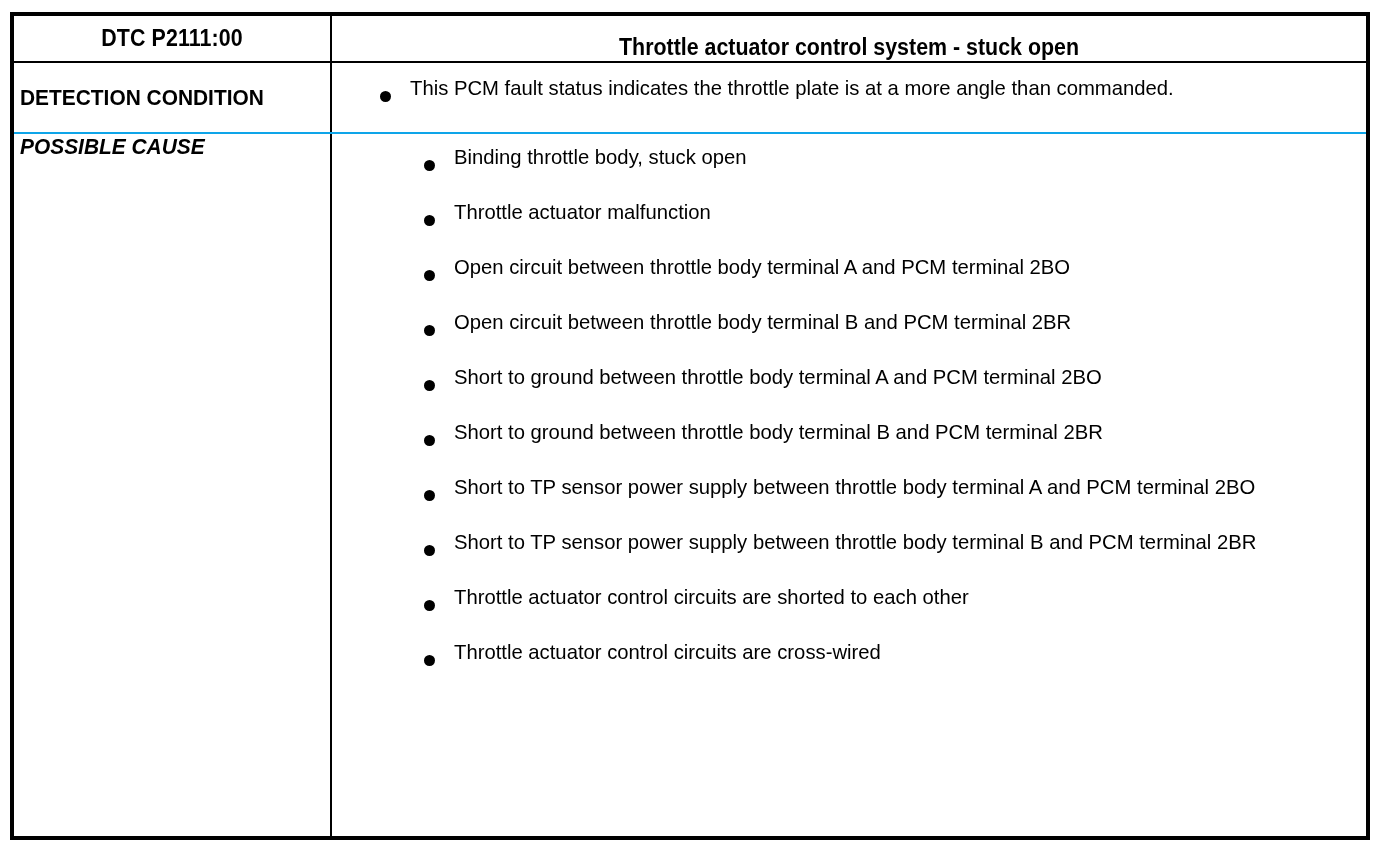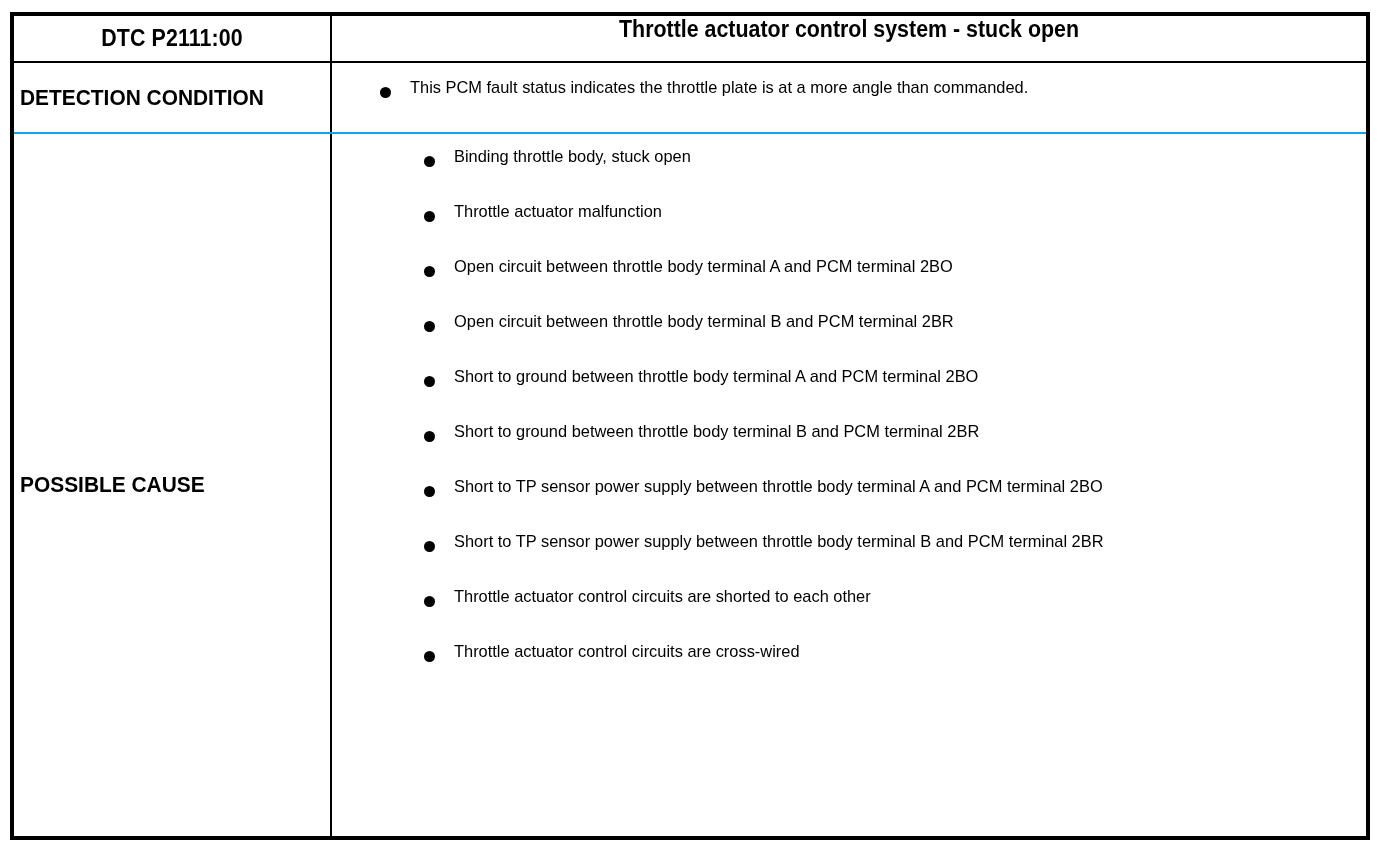--- a/index.html
+++ b/index.html
@@ -90,57 +90,57 @@
   .hdr-title {
     width: 100%;
     text-align: center;
     font-size: 23px;
     font-weight: bold;
     align-self: center;
     transform: scaleX(0.93);
   }
 
   .row-header .cell-body {
-    justify-content: flex-start;
+    justify-content: flex-end;
   }
 
   .lbl-bold {
     font-size: 22px;
     font-weight: bold;
     transform: scaleX(0.95);
     transform-origin: left center;
     white-space: nowrap;
   }
 
   .cause-label-wrap {
     display: flex;
-    align-items: center;
     height: 100%;
     width: 100%;
+    font-style: italic;
   }
 
   
   ul.bullets {
     list-style: none;
     margin: 0;
     padding: 0;
   }
 
   ul.detection-list {
     padding-top: 10px;
   }
 
   ul.cause-list {
     padding-top: 8px;
   }
 
   ul.bullets li {
     display: flex;
-    align-items: center;
-    font-size: 17px;
+    align-items: flex-end;
+    font-size: 21px;
     line-height: 29px;
     padding-left: 48px;
     padding-right: 40px;
   }
 
   ul.detection-list li {
     margin-bottom: 0;
   }
 
   ul.cause-list li {

